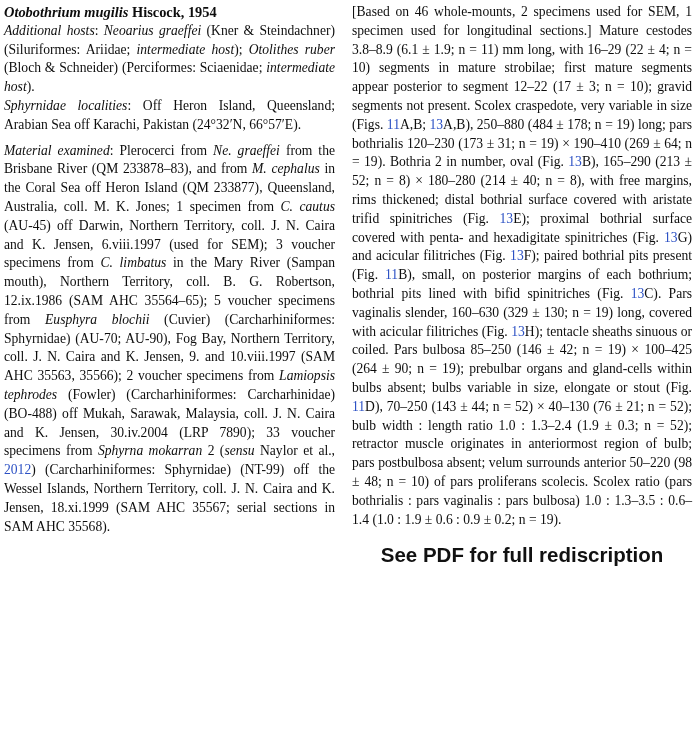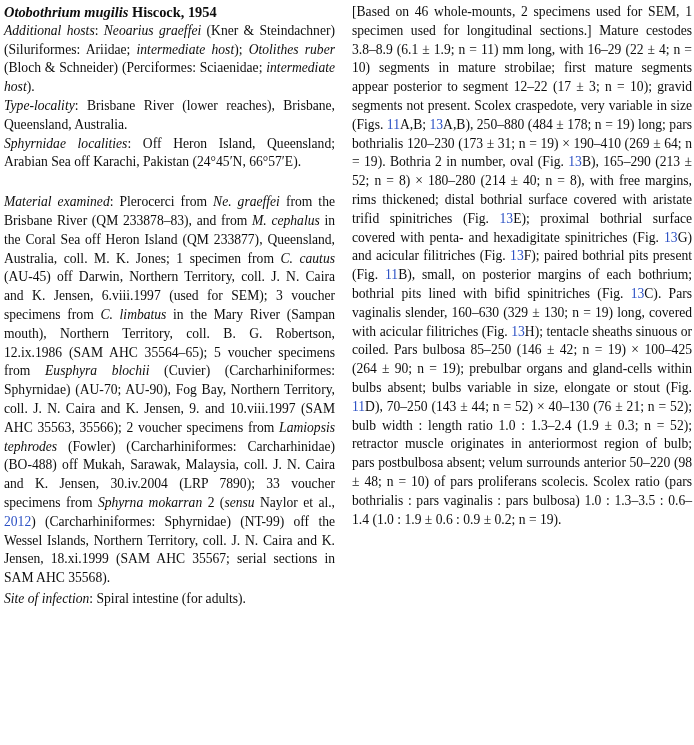--- a/index.html
+++ b/index.html
@@ -14,40 +14,39 @@
   .col-left{width:345px;padding-right:14px;}
   .col-right{width:343px;padding-left:3px;}
   p{margin:0;text-align:justify;}
   .s-r{font-style:normal;}
   .s-i{font-style:italic;}
   .s-b{font-weight:bold;}
   .s-bi{font-weight:bold;font-style:italic;}
   a.s-l{color:var(--link,#2b50c4);text-decoration:none;cursor:pointer;}
   .title-line{font-size:14.4px;}
   .gap-lg{margin-top:17px;}
-  .gap-sm{margin-top:21px;}
+  .gap-sm{margin-top:7px;}
   .gap-xs{margin-top:2px;}
   .indent{text-indent:15px;}
   .pdf-note{
     font-family:"Liberation Sans", sans-serif;
     font-weight:bold;font-size:20.5px;line-height:24px;
     text-align:center;margin-top:14px;color:#111;
   }
 </style>
 </head>
 <body>
 
 <div class="page">
 
   <div class="col col-left">
     <p class="title-line"><span class="s-bi">Otobothrium mugilis</span><span class="s-b"> Hiscock, 1954</span></p>
     <p><span class="s-i">Additional hosts</span><span class="s-r">: </span><span class="s-i">Neoarius graeffei</span><span class="s-r"> (Kner &amp; Steindachner) (Siluriformes: Ariidae; </span><span class="s-i">intermediate host</span><span class="s-r">); </span><span class="s-i">Otolithes ruber</span><span class="s-r"> (Bloch &amp; Schneider) (Perciformes: Sciaenidae; </span><span class="s-i">intermediate host</span><span class="s-r">).</span></p>
-    <p><span class="s-i">Type-locality</span><span class="s-r">: Brisbane River (lower reaches), Brisbane, Queensland, Australia.</span></p>
-    <p><span class="s-i">Sphyrnidae localities</span><span class="s-r">: Off Heron Island, Queensland; Arabian Sea off Karachi, Pakistan (24°45′N, 66°57′E).</span></p>
+    <p><span class="s-i">Sphyrnidae localities</span><span class="s-r">: Off Heron Island, Queensland; Arabian Sea off Karachi, Pakistan (24°32′N, 66°57′E).</span></p>
     <p class="gap-sm"><span class="s-i">Material examined</span><span class="s-r">: Plerocerci from </span><span class="s-i">Ne. graeffei</span><span class="s-r"> from the Brisbane River (QM 233878–83), and from </span><span class="s-i">M. cephalus</span><span class="s-r"> in the Coral Sea off Heron Island (QM 233877), Queensland, Australia, coll. M. K. Jones; 1 specimen from </span><span class="s-i">C. cautus</span><span class="s-r"> (AU-45) off Darwin, Northern Territory, coll. J. N. Caira and K. Jensen, 6.viii.1997 (used for SEM); 3 voucher specimens from </span><span class="s-i">C. limbatus</span><span class="s-r"> in the Mary River (Sampan mouth), Northern Territory, coll. B. G. Robertson, 12.ix.1986 (SAM AHC 35564–65); 5 voucher specimens from </span><span class="s-i">Eusphyra blochii</span><span class="s-r"> (Cuvier) (Carcharhiniformes: Sphyrnidae) (AU-70; AU-90), Fog Bay, Northern Territory, coll. J. N. Caira and K. Jensen, 9. and 10.viii.1997 (SAM AHC 35563, 35566); 2 voucher specimens from </span><span class="s-i">Lamiopsis tephrodes</span><span class="s-r"> (Fowler) (Carcharhiniformes: Carcharhinidae) (BO-488) off Mukah, Sarawak, Malaysia, coll. J. N. Caira and K. Jensen, 30.iv.2004 (LRP 7890); 33 voucher specimens from </span><span class="s-i">Sphyrna mokarran</span><span class="s-r"> 2 (</span><span class="s-i">sensu</span><span class="s-r"> Naylor et al., </span><a class="s-l">2012</a><span class="s-r">) (Carcharhiniformes: Sphyrnidae) (NT-99) off the Wessel Islands, Northern Territory, coll. J. N. Caira and K. Jensen, 18.xi.1999 (SAM AHC 35567; serial sections in SAM AHC 35568).</span></p>
-    <p class="gap-xs"><span class="s-i">Site of infection</span><span class="s-r">: Spiral intestine (for adults).</span></p>
   </div>
 
   <div class="col col-right">
     <p><span class="s-r">[Based on 46 whole-mounts, 2 specimens used for SEM, 1 specimen used for longitudinal sections.] Mature cestodes 3.8–8.9 (6.1 ± 1.9; n = 11) mm long, with 16–29 (22 ± 4; n = 10) segments in mature strobilae; first mature segments appear posterior to segment 12–22 (17 ± 3; n = 10); gravid segments not present. Scolex craspedote, very variable in size (Figs. </span><a class="s-l">11</a><span class="s-r">A,B; </span><a class="s-l">13</a><span class="s-r">A,B), 250–880 (484 ± 178; n = 19) long; pars bothrialis 120–230 (173 ± 31; n = 19) × 190–410 (269 ± 64; n = 19). Bothria 2 in number, oval (Fig. </span><a class="s-l">13</a><span class="s-r">B), 165–290 (213 ± 52; n = 8) × 180–280 (214 ± 40; n = 8), with free margins, rims thickened; distal bothrial surface covered with aristate trifid spinitriches (Fig. </span><a class="s-l">13</a><span class="s-r">E); proximal bothrial surface covered with penta- and hexadigitate spinitriches (Fig. </span><a class="s-l">13</a><span class="s-r">G) and acicular filitriches (Fig. </span><a class="s-l">13</a><span class="s-r">F); paired bothrial pits present (Fig. </span><a class="s-l">11</a><span class="s-r">B), small, on posterior margins of each bothrium; bothrial pits lined with bifid spinitriches (Fig. </span><a class="s-l">13</a><span class="s-r">C). Pars vaginalis slender, 160–630 (329 ± 130; n = 19) long, covered with acicular filitriches (Fig. </span><a class="s-l">13</a><span class="s-r">H); tentacle sheaths sinuous or coiled. Pars bulbosa 85–250 (146 ± 42; n = 19) × 100–425 (264 ± 90; n = 19); prebulbar organs and gland-cells within bulbs absent; bulbs variable in size, elongate or stout (Fig. </span><a class="s-l">11</a><span class="s-r">D), 70–250 (143 ± 44; n = 52) × 40–130 (76 ± 21; n = 52); bulb width : length ratio 1.0 : 1.3–2.4 (1.9 ± 0.3; n = 52); retractor muscle originates in anteriormost region of bulb; pars postbulbosa absent; velum surrounds anterior 50–220 (98 ± 48; n = 10) of pars proliferans scolecis. Scolex ratio (pars bothrialis : pars vaginalis : pars bulbosa) 1.0 : 1.3–3.5 : 0.6–1.4 (1.0 : 1.9 ± 0.6 : 0.9 ± 0.2; n = 19).</span></p>
+    <p class="pdf-note">See PDF for full rediscription</p>
   </div>
 
 </div>
 
 </body></html>

